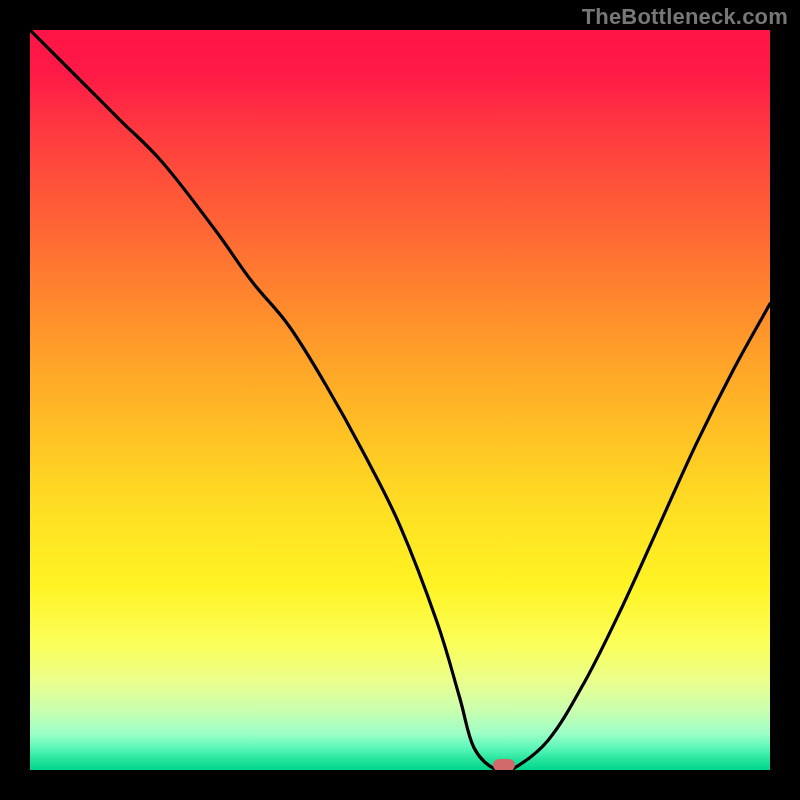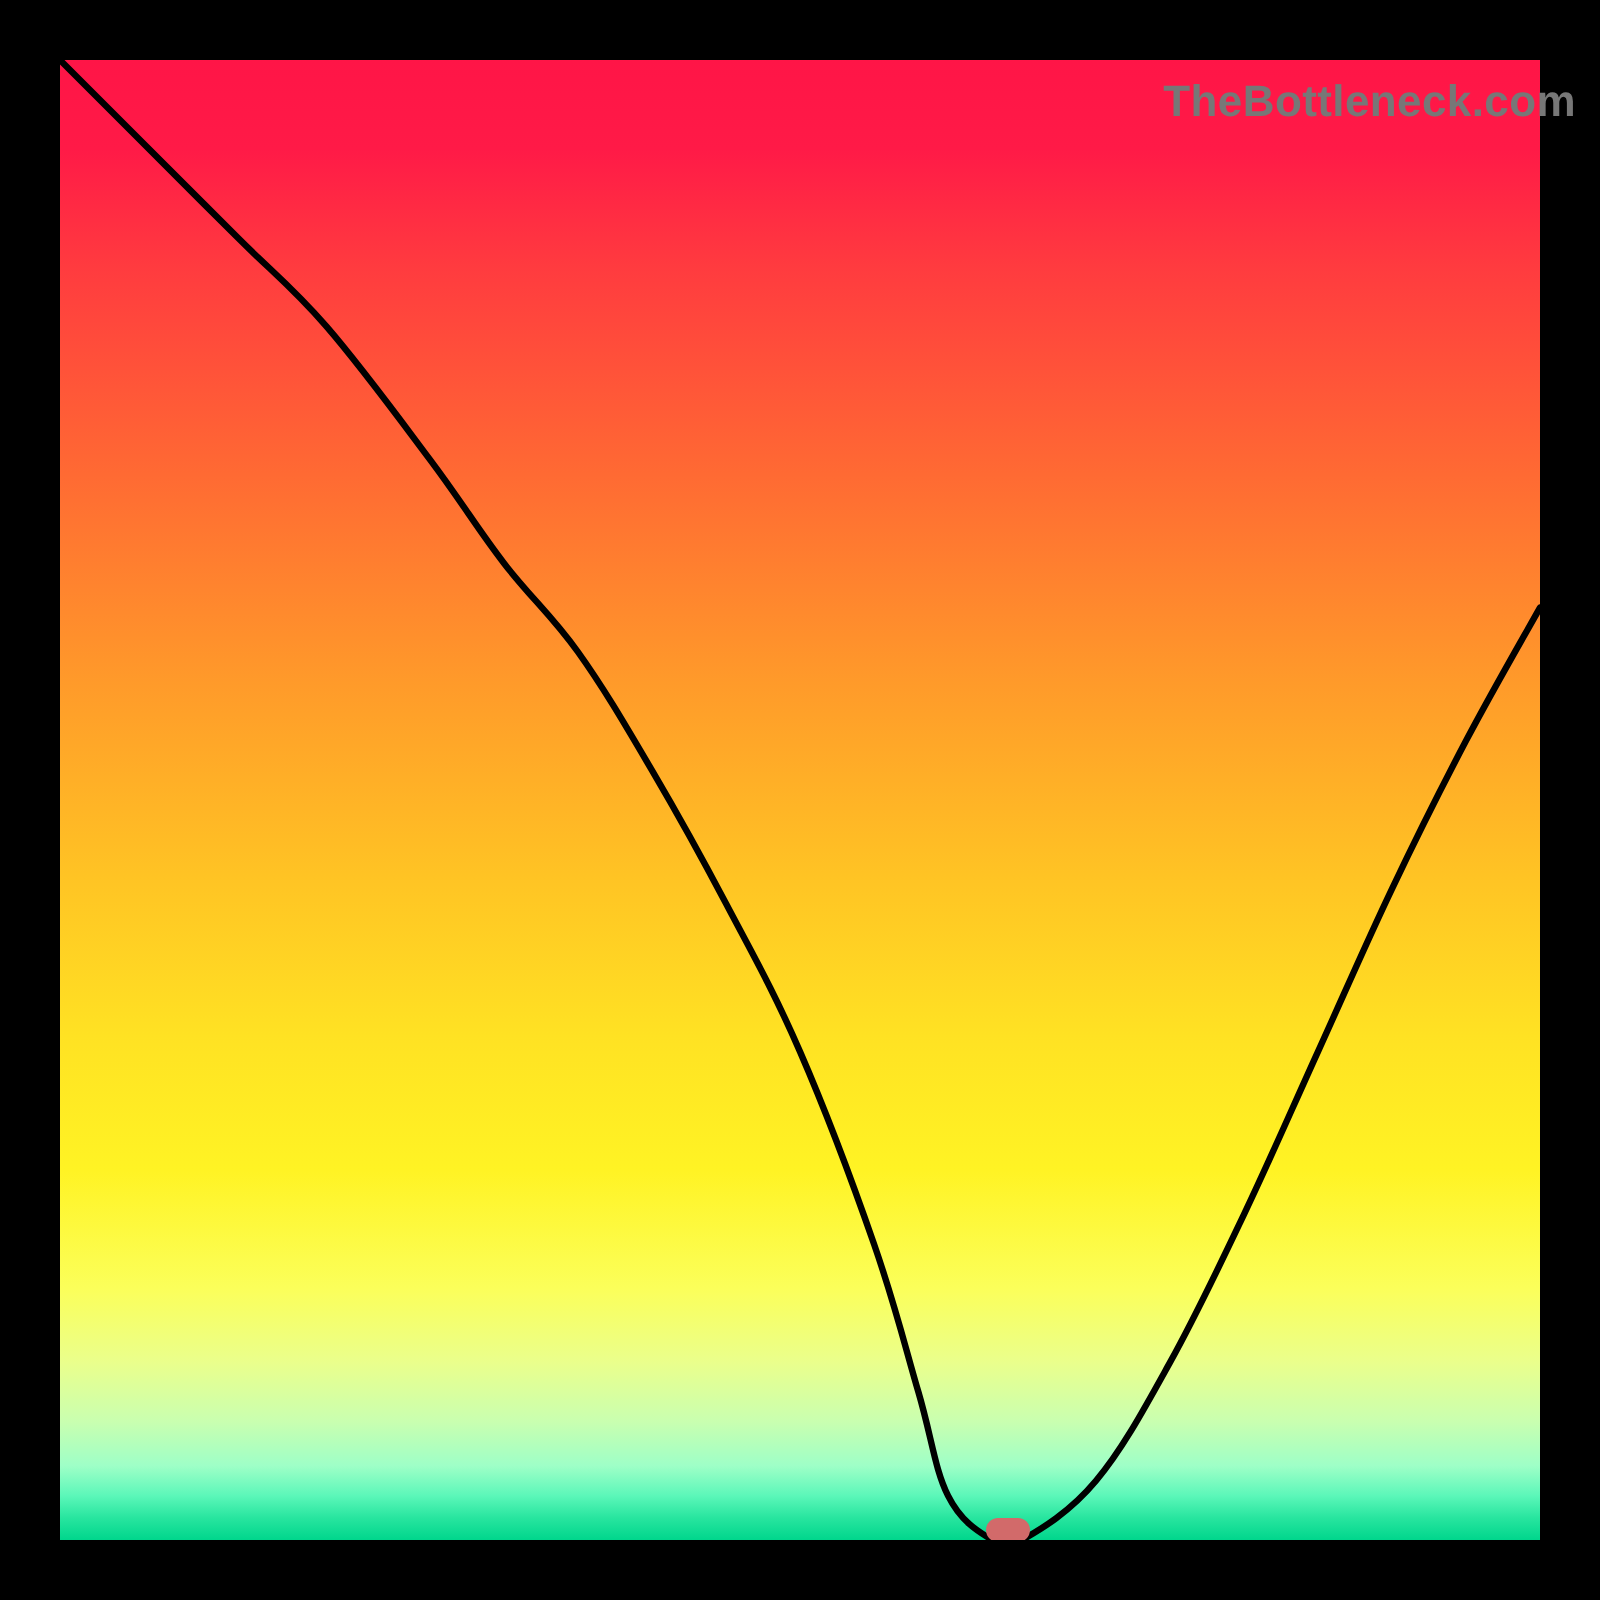--- a/index.html
+++ b/index.html
@@ -19,21 +19,20 @@
   }
   .watermark {
     position: absolute;
     top: 4px;
     right: 12px;
     color: #777;
     font-size: 22px;
     font-weight: 600;
     letter-spacing: 0.2px;
     z-index: 5;
-    margin-top: 34px;
   }
   .plot-area {
     position: absolute;
     left: 30px;
     top: 30px;
     width: 740px;
     height: 740px;
     overflow: hidden;
   }
   .gradient {

